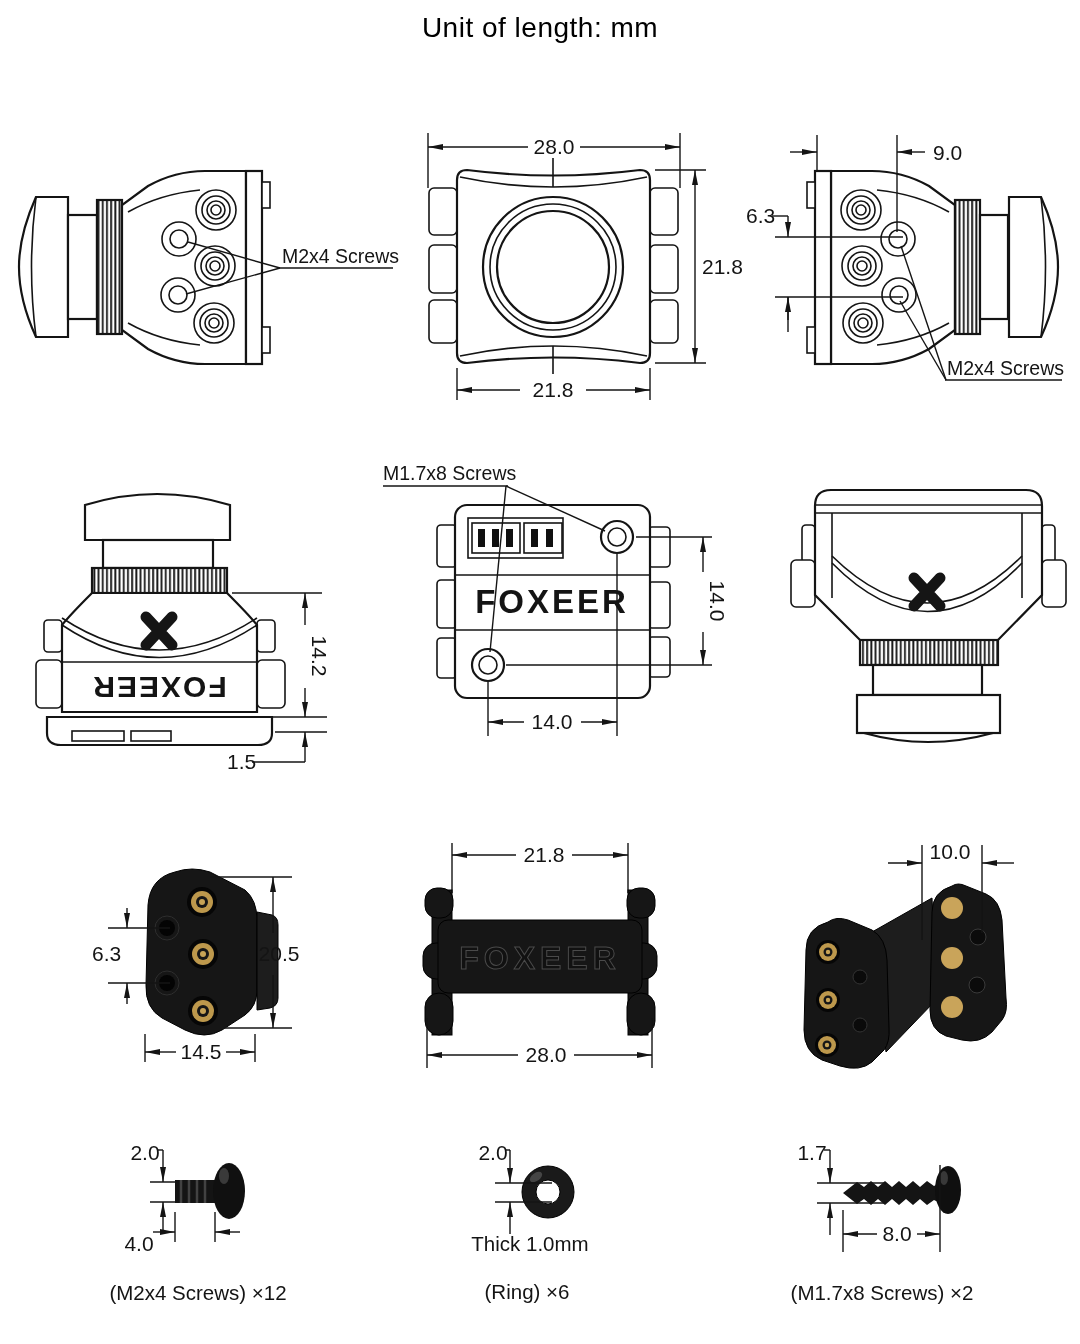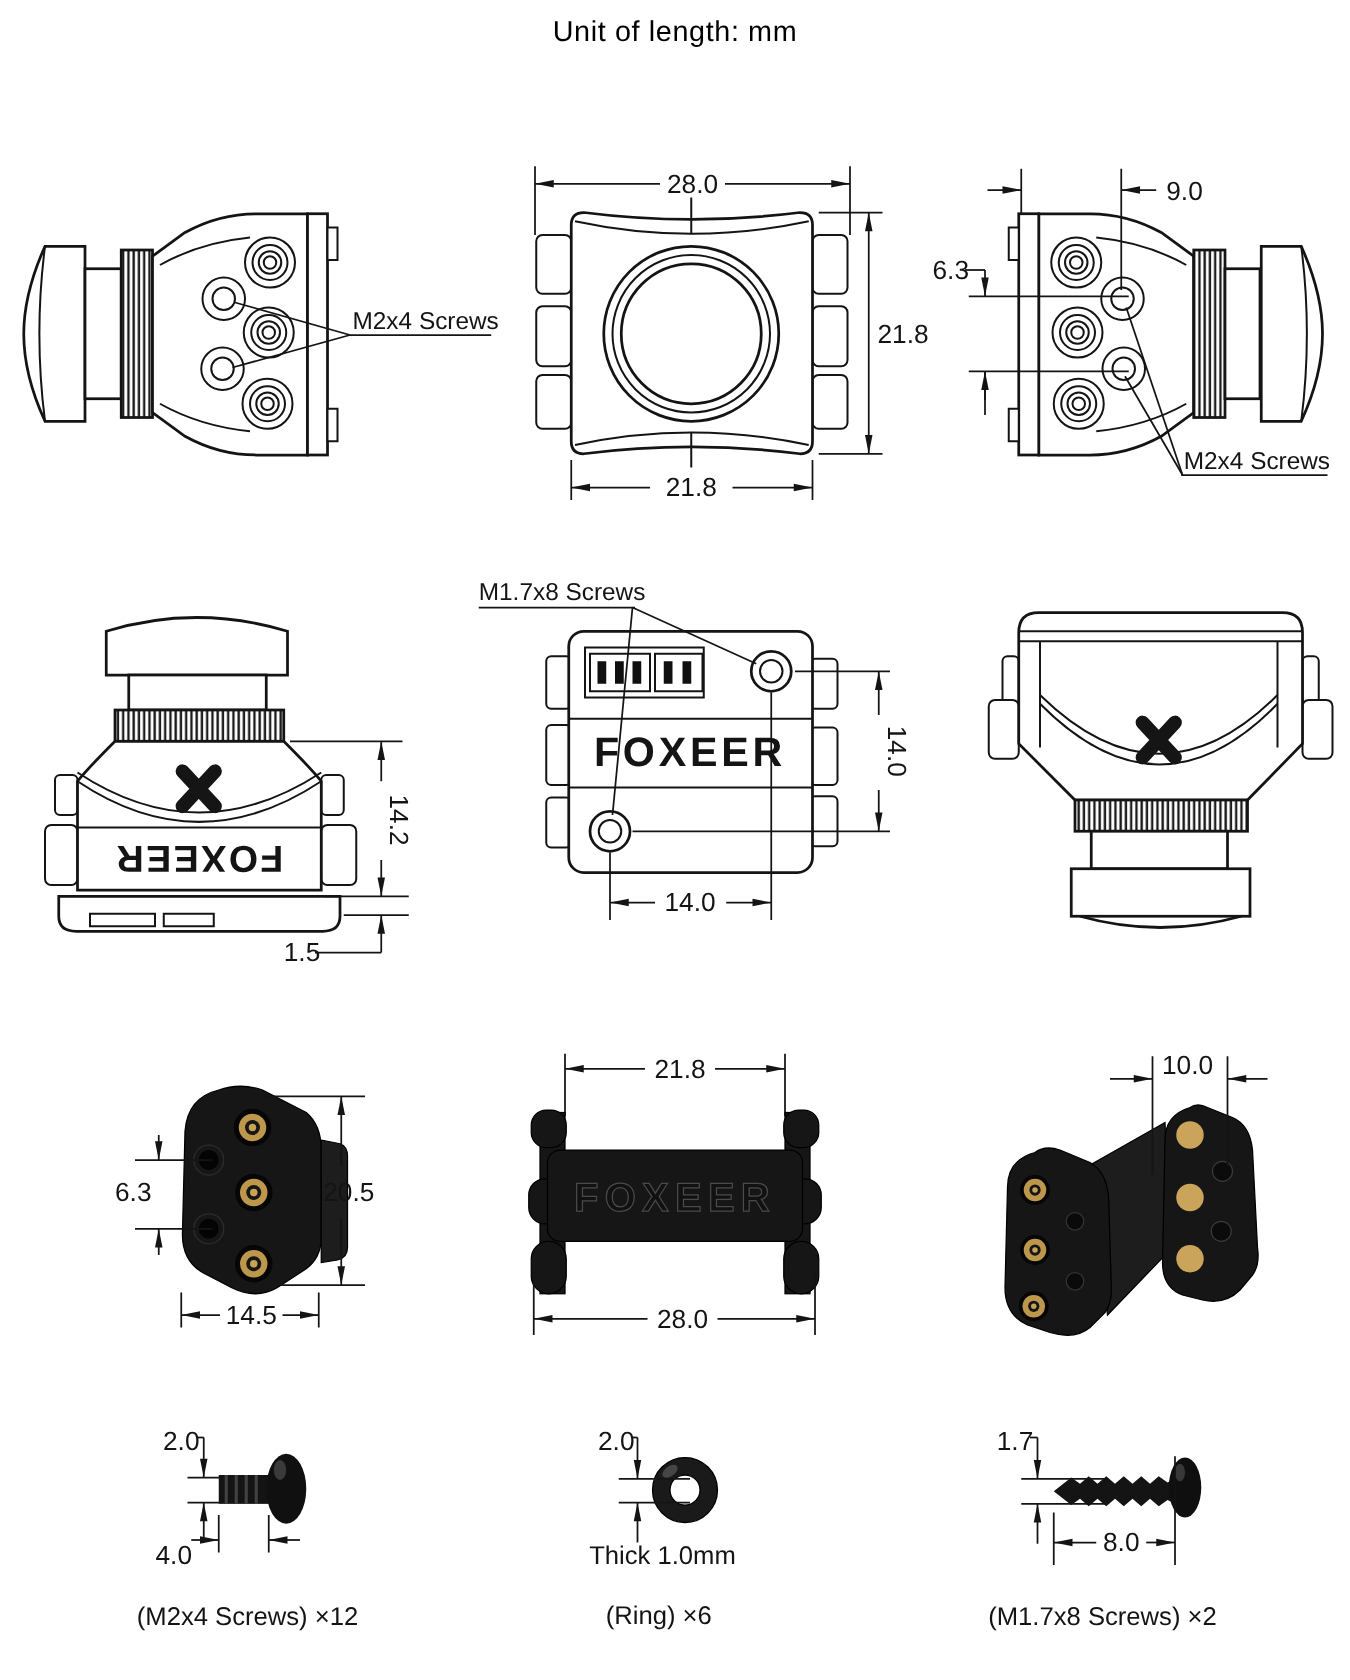--- a/index.html
+++ b/index.html
@@ -1,19 +1,19 @@
 <!DOCTYPE html>
 <html><head>
 <meta charset="utf-8">
 <style>
   html,body{margin:0;padding:0;background:#fff;}
   .page{position:relative;width:1080px;height:1344px;background:#fff;overflow:hidden;
         font-family:"Liberation Sans",sans-serif;}
   .title{position:absolute;top:12px;left:0;width:100%;text-align:center;
-         font-size:23px;color:#000;letter-spacing:0.5px;}
+         font-size:28px;color:#000;letter-spacing:0.5px;}
   svg text{font-family:"Liberation Sans",sans-serif;fill:#141414;}
   .t-dim{font-size:21px;}
   .t-lbl{font-size:19.5px;}
   .t-cap{font-size:20.5px;}
   .t-brand{font-weight:bold;font-size:33px;letter-spacing:3px;}
   .t-brand-sm{font-weight:bold;font-size:30px;letter-spacing:2px;}
   .t-emboss{font-weight:bold;font-size:32px;letter-spacing:5px;fill:#111;stroke:#4a4a4a;stroke-width:1px;}
   .dm{stroke:#141414;stroke-width:1.4;fill:none;}
   .o2{stroke:#141414;stroke-width:2.2;fill:#fff;}
   .o2n{stroke:#141414;stroke-width:2.2;fill:none;}

